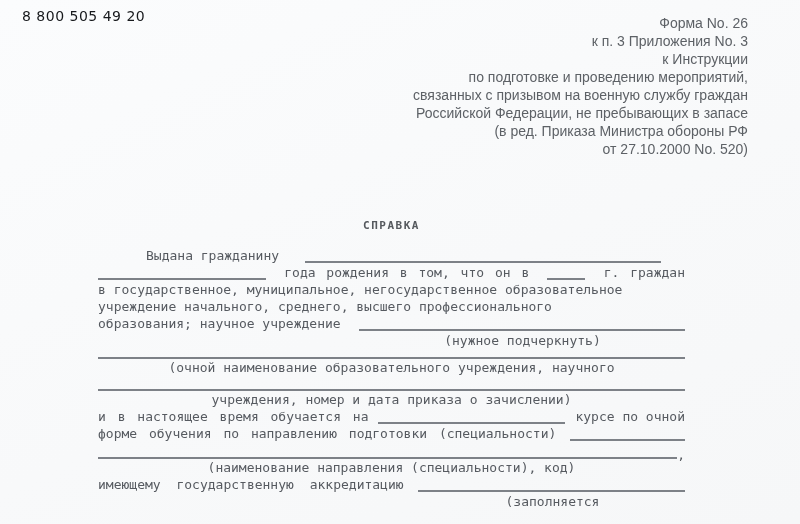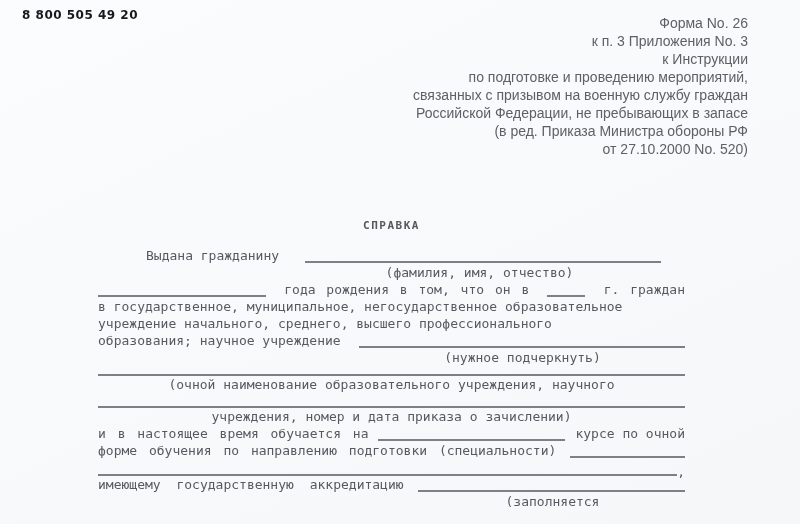--- a/index.html
+++ b/index.html
@@ -6,21 +6,21 @@
   .page {
     position:relative;
     width:800px; height:524px;
     background: linear-gradient(155deg, #fbfcfd 0%, #f8f9fa 55%, #f6f7f8 100%);
     overflow:hidden;
     font-family:"DejaVu Sans Mono", monospace;
   }
   .phone {
     position:absolute; left:22px; top:8px;
     font-family:"DejaVu Sans", sans-serif;
-    font-weight:bold; font-size:12px; letter-spacing:0.5px;
+    font-weight:normal; font-size:14px; letter-spacing:0.5px;
     color:#17191c;
   }
   .form-ref {
     position:absolute; top:14px; right:52px;
     text-align:right;
     font-family:"Liberation Sans","DejaVu Sans",sans-serif;
     font-size:14px; line-height:18px;
     color:#5d6166;
   }
   .doc-title {
@@ -74,21 +74,20 @@
 
   <div class="doc-title">СПРАВКА</div>
 
   <div class="body-block">
 
     <div class="row flex">
       <span style="margin-left:48px">Выдана гражданину</span>
       <span class="blank grow" style="margin-left:26px; margin-right:24px"></span>
     </div>
 
-    <div class="row caption" style="margin-left:199px; width:365px">(фамилия, имя, отчество)</div>
 
     <div class="row flex" style="justify-content:space-between">
       <span class="blank" style="width:168px"></span>
       <span class="ws3">года рождения в том, что он в</span>
       <span class="blank" style="width:38px"></span>
       <span class="ws3">г. граждан</span>
     </div>
 
     <div class="row jline">в государственное, муниципальное, негосударственное образовательное</div>
     <div class="row jline">учреждение начального, среднего, высшего профессионального</div>
@@ -117,20 +116,21 @@
     <div class="row flex">
       <span class="ws4">форме обучения по направлению подготовки (специальности)</span>
       <span class="blank grow" style="margin-left:14px"></span>
     </div>
 
     <div class="comma-row">
       <span class="blank grow"></span>
       <span class="comma">,</span>
     </div>
 
+    <div class="row caption">(наименование направления (специальности), код)</div>
 
     <div class="row flex">
       <span class="ws8">имеющему государственную аккредитацию</span>
       <span class="blank grow" style="margin-left:14px"></span>
     </div>
 
     <div class="row caption" style="margin-left:322px; width:265px">(заполняется</div>
 
   </div>
 </div>

